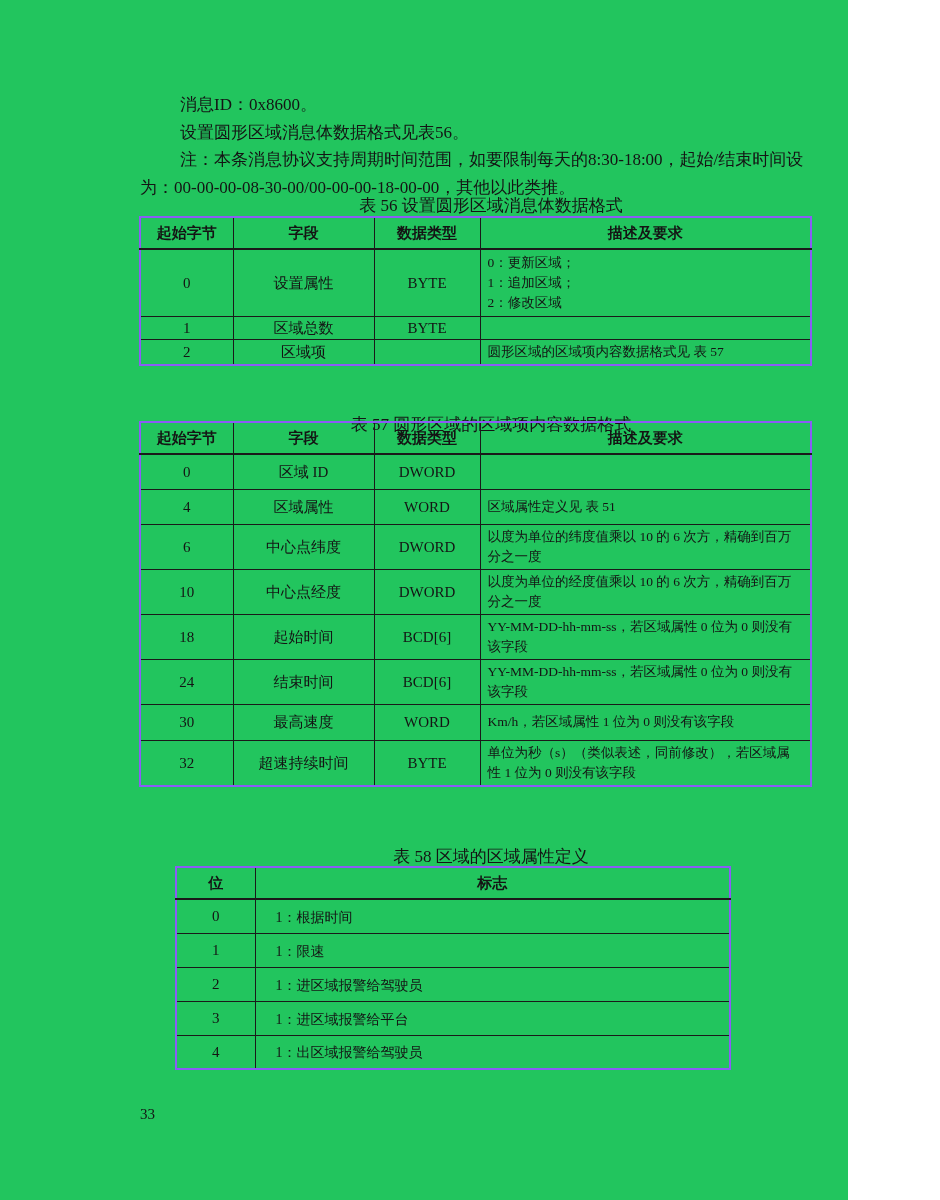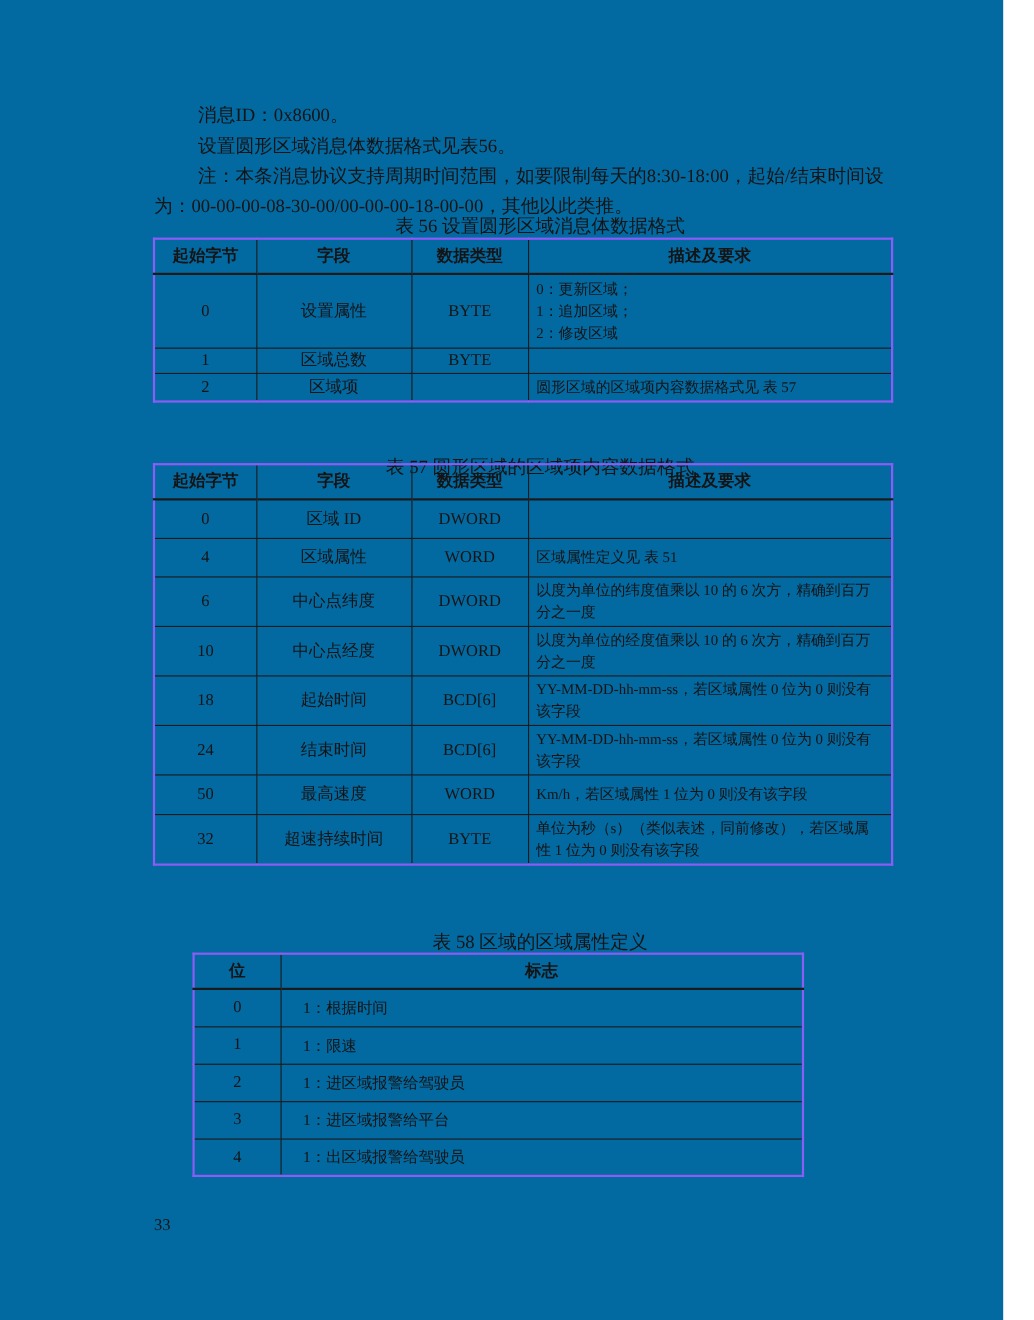--- a/index.html
+++ b/index.html
@@ -1,17 +1,17 @@
 <!DOCTYPE html>
 <html><head>
 <meta charset="utf-8">
 <style>
   html,body { margin:0; padding:0; background:#ffffff; }
   .doc {
-    position:relative; width:912px; height:1200px; background:#0369a1;
+    position:relative; width:848px; height:1200px; background:#22c55e;
     font-family:"Liberation Serif","DejaVu Serif",serif; color:#141414;
     overflow:hidden;
   }
   .intro { position:absolute; left:140px; top:91px; width:672px;
            font-size:17px; line-height:27.5px; }
   .intro p { margin:0; }
   .indent { text-indent:40px; }
 
   .tbl-title { position:absolute; left:0; width:940px; text-align:center;
                font-size:17px; line-height:20px;margin-left:21px; }
@@ -138,21 +138,21 @@
         <td class="cc">BCD[6]</td>
         <td class="cd">YY-MM-DD-hh-mm-ss，若区域属性 0 位为 0 则没有该字段</td>
       </tr>
       <tr style="height:45px">
         <td class="cc">24</td>
         <td class="cc">结束时间</td>
         <td class="cc">BCD[6]</td>
         <td class="cd">YY-MM-DD-hh-mm-ss，若区域属性 0 位为 0 则没有该字段</td>
       </tr>
       <tr style="height:36px">
-        <td class="cc">50</td>
+        <td class="cc">30</td>
         <td class="cc">最高速度</td>
         <td class="cc">WORD</td>
         <td class="cd">Km/h，若区域属性 1 位为 0 则没有该字段</td>
       </tr>
       <tr style="height:45px">
         <td class="cc">32</td>
         <td class="cc">超速持续时间</td>
         <td class="cc">BYTE</td>
         <td class="cd">单位为秒（s）（类似表述，同前修改），若区域属性 1 位为 0 则没有该字段</td>
       </tr>

